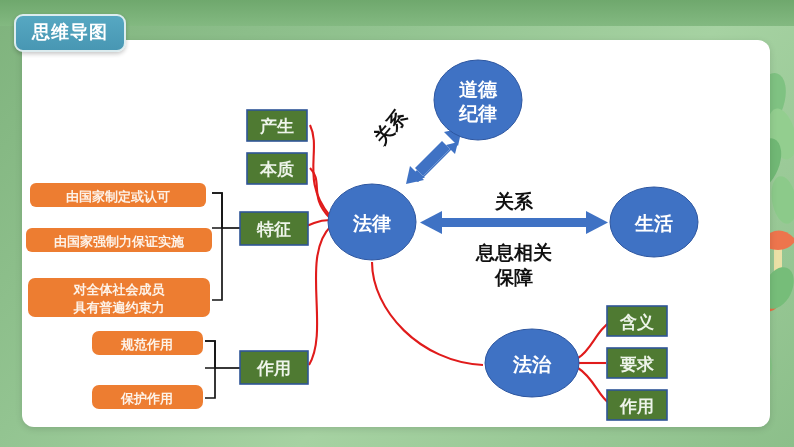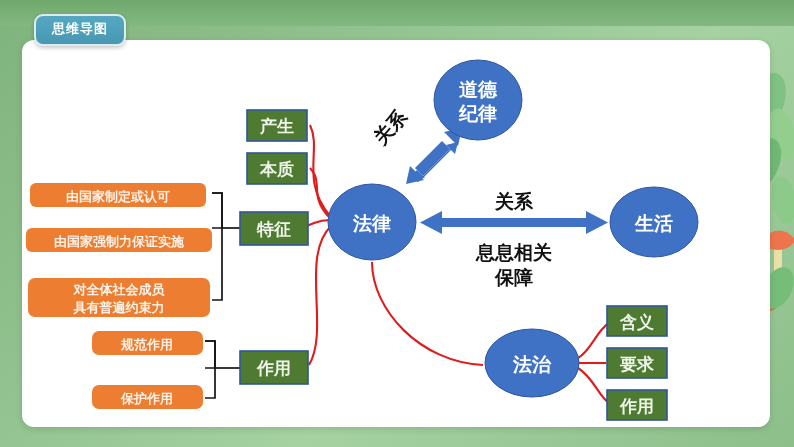--- a/index.html
+++ b/index.html
@@ -25,22 +25,22 @@
   .card{position:absolute;left:22px;top:40px;width:748px;height:387px;
         background:#ffffff;border-radius:12px;
         box-shadow:0 2px 7px rgba(0,0,0,.13);overflow:hidden;}
 
   
   .badge{position:absolute;left:14px;top:14px;z-index:30;
          padding:6px 16px 7px 16px;border-radius:9px;
          background:linear-gradient(180deg,#56a8c2 0%,#4897b3 100%);
          border:2px solid #dcecef;
          box-shadow:0 2px 4px rgba(0,0,0,.22);
-         color:#ffffff;font-size:13px;font-weight:bold;letter-spacing:1px;
-         line-height:1.15;white-space:nowrap;margin-left:20px;}
+         color:#ffffff;font-size:18px;font-weight:bold;letter-spacing:1px;
+         line-height:1.15;white-space:nowrap;}
 
   
   #diagram{position:absolute;left:0;top:0;width:794px;height:447px;z-index:20;}
 
   .gbox{fill:#4f7a32;stroke:#2f5597;stroke-width:1.6;}
   .gtext{fill:#eef4ea;font-size:17px;font-weight:bold;
          font-family:"DejaVu Sans","Liberation Sans",sans-serif;
          text-anchor:middle;dominant-baseline:central;}
   .obox{fill:#ed7d31;stroke:none;}
   .otext{fill:#fdf2e8;font-size:13px;font-weight:bold;

